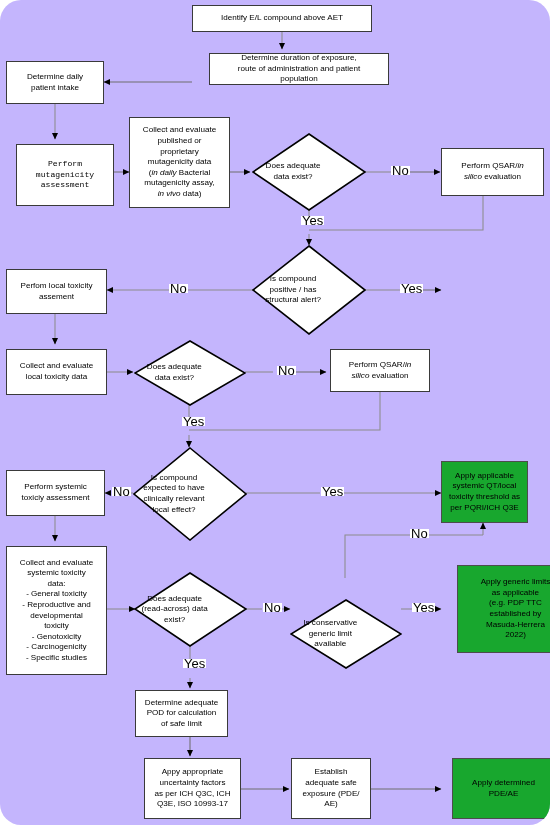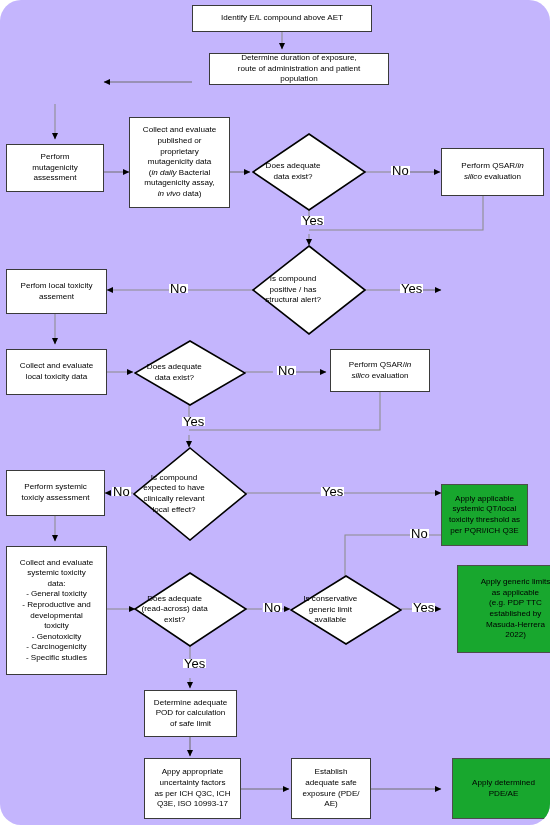--- a/index.html
+++ b/index.html
@@ -150,22 +150,24 @@
       <path d="M371,789 L441,789" stroke="#6f6f6f" marker-end="url(#arrD)"></path>
     </g>
   </svg>
 
   <div class="node" style="left:192px; top:5px; width:180px; height:27px;">Identify E/L compound above AET</div>
 
   <div class="node" style="left:192px; top:53px; width:180px; height:32px;margin-left:17px;">Determine duration of exposure,
 route of administration and patient
 population</div>
 
-
-  <div class="node" style="left:6px; top:144px; width:98px; height:48px;">Perform
+  <div class="node" style="left:6px; top:61px; width:98px; height:43px;">Determine daily
+patient intake</div>
+
+  <div class="node" style="left:16px; top:144px; width:98px; height:62px;font-family:Liberation Mono, monospace;">Perform
 mutagenicity
 assessment</div>
 
   <div class="node" style="left:129px; top:117px; width:101px; height:91px;">
     <span>Collect and evaluate
 published or
 proprietary
 mutagenicity data
 (<span class="ital">in daily</span> Bacterial
 mutagenicity assay,
@@ -185,21 +187,21 @@
 local toxicity data</div>
 
   <div class="node" style="left:330px; top:349px; width:100px; height:43px;">
     <span>Perform QSAR/<span class="ital">in
 silico</span> evaluation</span>
   </div>
 
   <div class="node" style="left:6px; top:470px; width:99px; height:46px;">Perform systemic
 toxiciy assessment</div>
 
-  <div class="node green" style="left:441px; top:484px; width:87px; height:62px;">Apply applicable
+  <div class="node green" style="left:441px; top:461px; width:87px; height:62px;">Apply applicable
 systemic QT/local
 toxicity threshold as
 per PQRI/ICH Q3E</div>
 
   <div class="node" style="left:6px; top:546px; width:101px; height:129px;">Collect and evaluate
 systemic toxicity
 data:
 - General  toxicity
 - Reproductive and
 developmental
@@ -208,21 +210,21 @@
 - Carcinogenicity
 - Specific studies</div>
 
   <div class="node green" style="left:441px; top:565px; width:117px; height:88px;margin-left:16px;">Apply generic  limits
 as applicable
 (e.g. PDP TTC
 established by
 Masuda-Herrera
 2022)</div>
 
-  <div class="node" style="left:144px; top:690px; width:93px; height:47px;">Determine adequate
+  <div class="node" style="left:135px; top:690px; width:93px; height:47px;">Determine adequate
 POD for calculation
 of safe limit</div>
 
   <div class="node" style="left:144px; top:758px; width:97px; height:61px;">Appy appropriate
 uncertainty factors
 as per ICH Q3C, ICH
 Q3E, ISO 10993-17</div>
 
   <div class="node" style="left:291px; top:758px; width:80px; height:61px;">Establish
 adequate safe
@@ -269,21 +271,21 @@
 
   <div class="diamond" style="left:134px; top:572px; width:113px; height:75px;">
     <svg class="dshape" viewBox="0 0 113 75" preserveAspectRatio="none">
       <polygon points="56,1 112,37 56,74 1,37" fill="#ffffff" stroke="#000000" stroke-width="1.6"></polygon>
     </svg>
     <span class="dlabel">Does adequate
 (read-across) data
 exist?</span>
   </div>
 
-  <div class="diamond" style="left:290px; top:575px; width:112px; height:70px;">
+  <div class="diamond" style="left:290px; top:599px; width:112px; height:70px;">
     <svg class="dshape" viewBox="0 0 112 70" preserveAspectRatio="none">
       <polygon points="56,1 111,35 56,69 1,35" fill="#ffffff" stroke="#000000" stroke-width="1.6"></polygon>
     </svg>
     <span class="dlabel">Is conservative
 generic limit
 available</span>
   </div>
 
   <div class="edgelabel" style="left:391px; top:166px;">No</div>
   <div class="edgelabel" style="left:301px; top:216px;">Yes</div>

